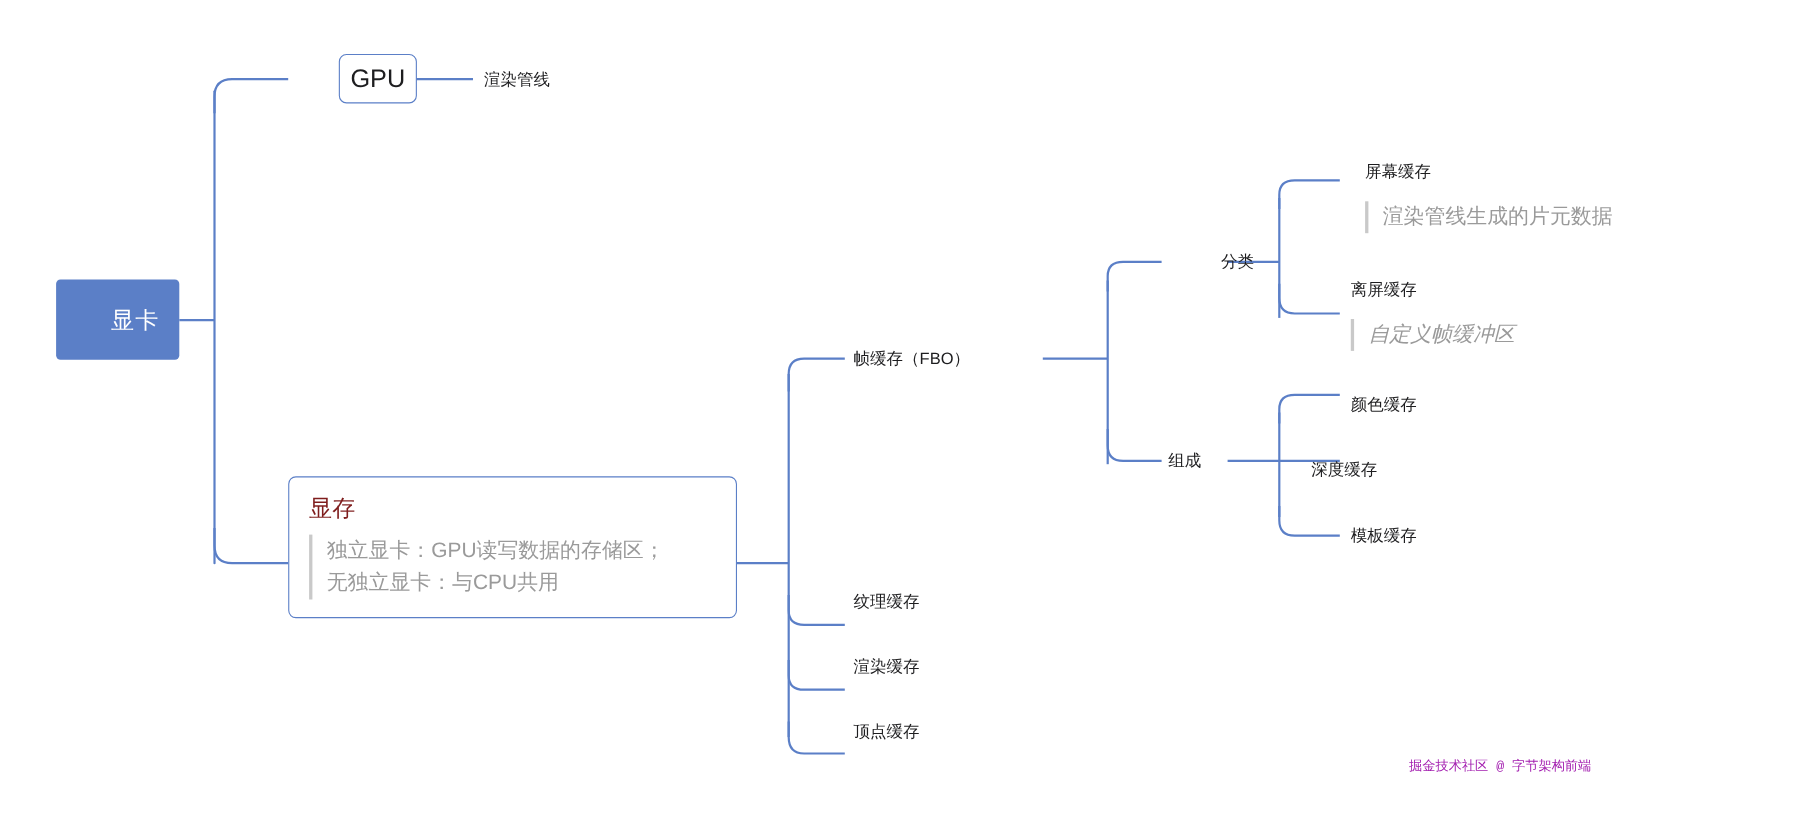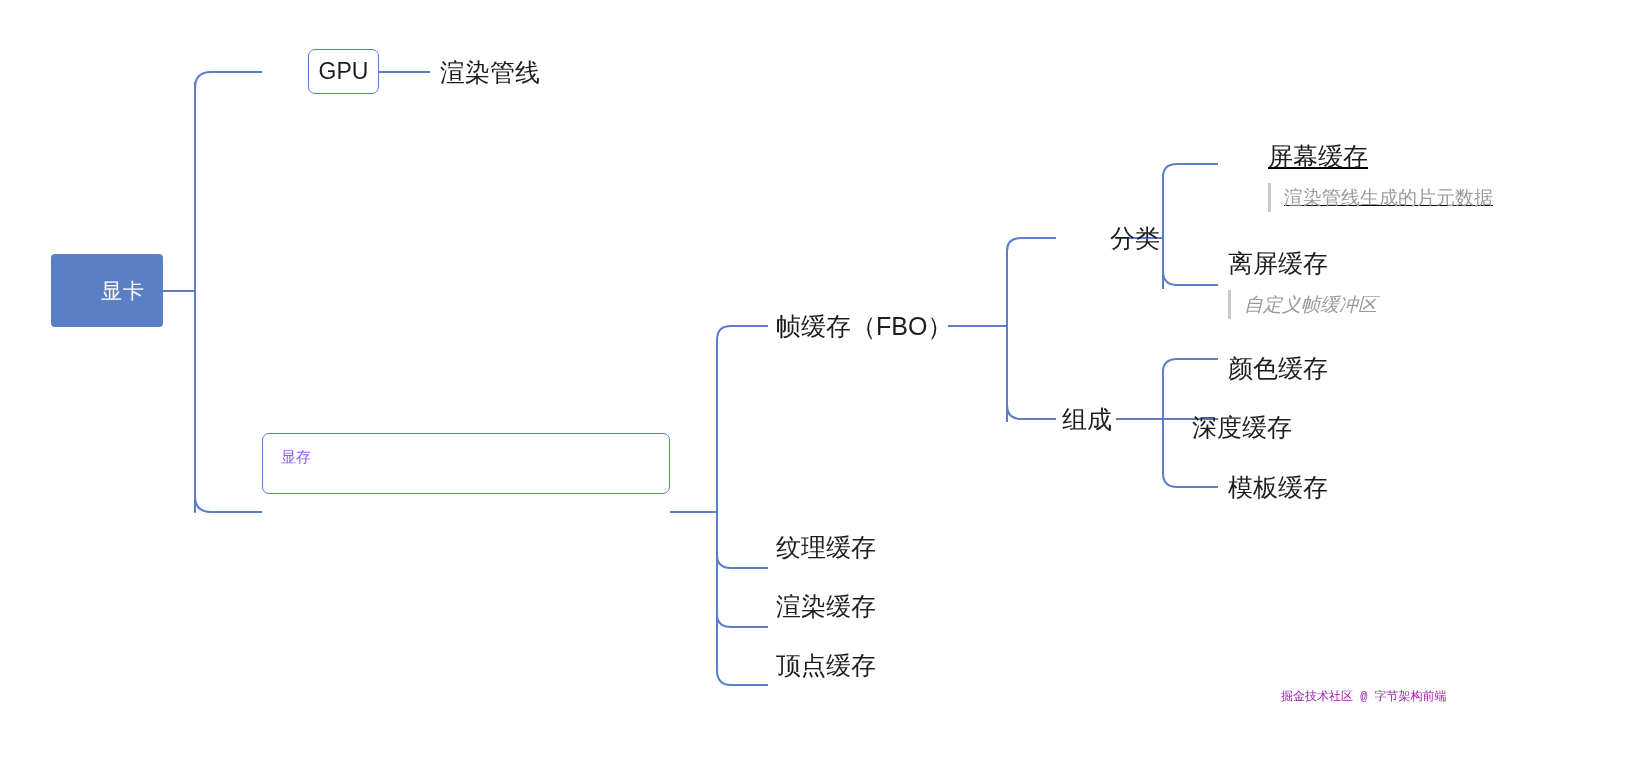--- a/index.html
+++ b/index.html
@@ -49,35 +49,35 @@
     font-size: 23px;
     display: flex;
     align-items: center;
     justify-content: center;
     background: #ffffff;
     margin-left: 46px;
   }
   
   .node-text {
     color: #1d1d1f;
-    font-size: 25px;
+    font-size: 15px;
     display: flex;
     align-items: center;
   }
   
   .node-card {
     border: 1.5px solid #5b7fc7;
     border-radius: 7px;
     background: #ffffff;
     padding: 14px 18px 16px 18px;
     display: block;
   }
   .node-card .card-title {
-    font-size: 15px;
-    color: #8b5cf6;
+    font-size: 21px;
+    color: #7f1d1d;
     margin-bottom: 10px;
   }
   .note {
     border-left: 3px solid #c9c9c9;
     padding-left: 13px;
     color: #9a9a9a;
     font-size: 19px;
     line-height: 1.55;
   }
   .note-line { display: block; }
@@ -154,20 +154,24 @@
   <div class="node node-boxed" style="left:262px; top:49px; width:71px; height:45px;">
     <span>GPU</span>
   </div>
 
   <div class="node node-text" style="left:440px; top:57px; height:30px;">
     <span>渲染管线</span>
   </div>
 
   <div class="node node-card" style="left:262px; top:433px; width:408px;">
     <div class="card-title">显存</div>
+    <div class="note">
+      <span class="note-line">独立显卡：GPU读写数据的存储区；</span>
+      <span class="note-line">无独立显卡：与CPU共用</span>
+    </div>
   </div>
 
   <div class="node node-text" style="left:776px; top:311px; height:30px;">
     <span>帧缓存（FBO）</span>
   </div>
 
   <div class="node node-text" style="left:776px; top:532px; height:30px;">
     <span>纹理缓存</span>
   </div>
 
@@ -180,21 +184,21 @@
   </div>
 
   <div class="node node-text" style="left:1110px; top:223px; height:30px;text-align:center;">
     <span>分类</span>
   </div>
 
   <div class="node node-text" style="left:1062px; top:404px; height:30px;">
     <span>组成</span>
   </div>
 
-  <div class="node" style="left:1268px; top:141px;text-decoration:underline;">
+  <div class="node" style="left:1241px; top:141px;">
     <div class="node-text" style="height:30px;">
       <span>屏幕缓存</span>
     </div>
     <div class="note" style="margin-top:12px;">
       <span class="note-line">渲染管线生成的片元数据</span>
     </div>
   </div>
 
   <div class="node" style="left:1228px; top:248px;">
     <div class="node-text" style="height:30px;font-family:Liberation Mono, monospace;">

